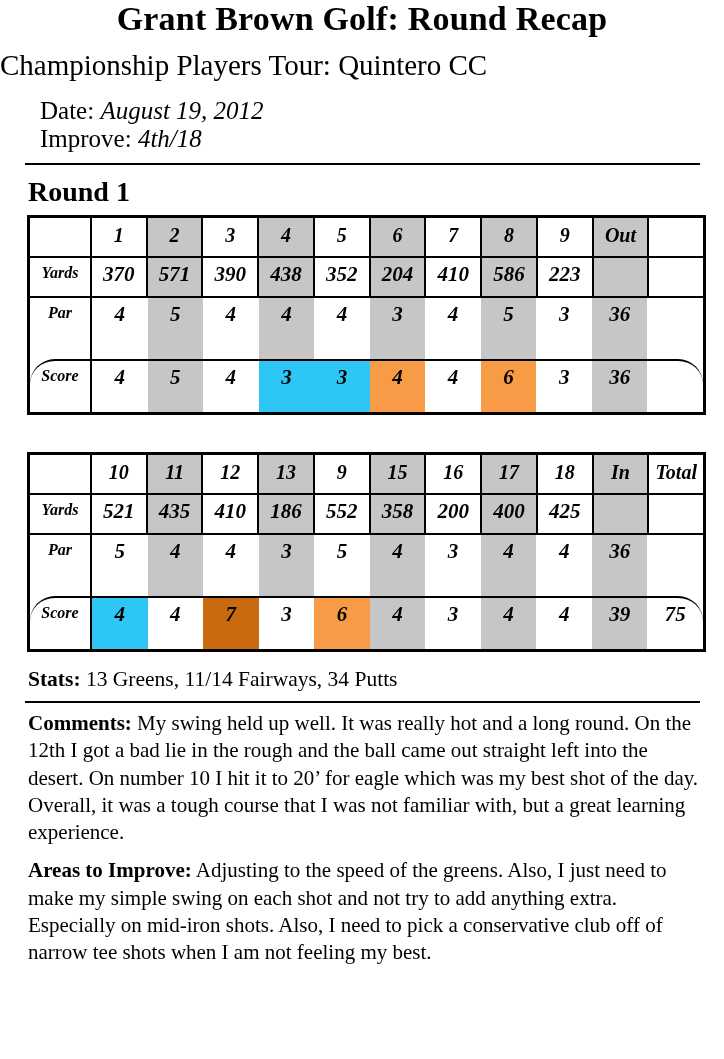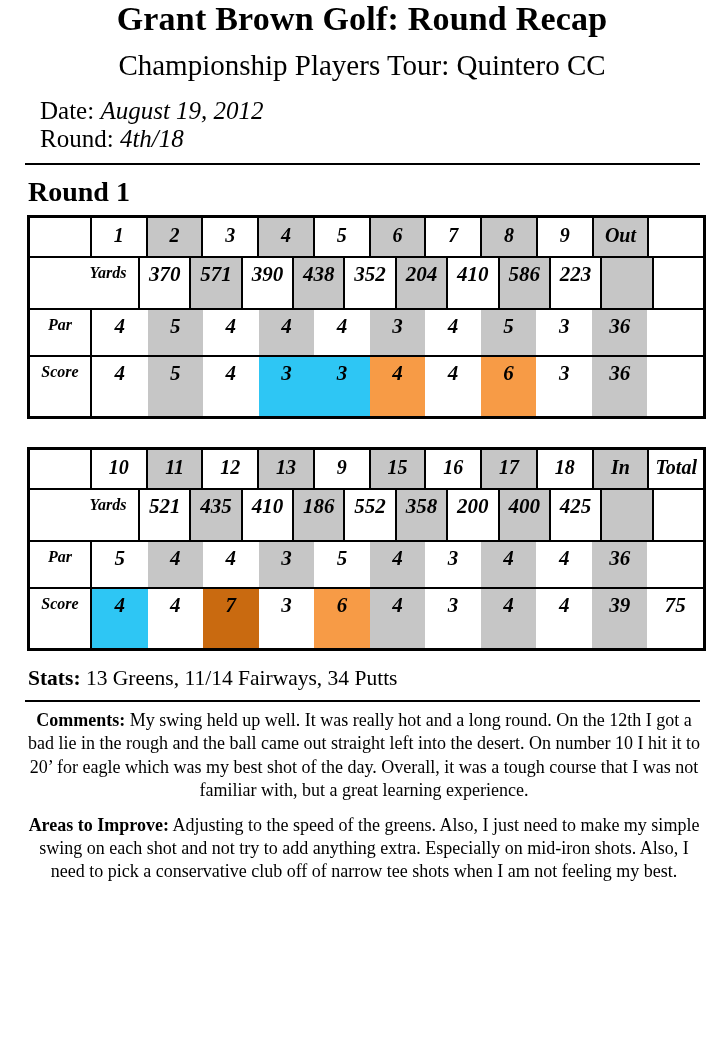--- a/index.html
+++ b/index.html
@@ -15,21 +15,20 @@
     overflow: hidden;
   }
   .title {
     text-align: center;
     font-weight: bold;
     font-size: 34px;
     margin-top: 0;
     letter-spacing: 0.2px;
   }
   .subtitle {
-    text-align: center;
     font-size: 29px;
     margin-top: 11px;
   }
   .meta-row {
     display: flex;
     justify-content: space-between;
     font-size: 25px;
     margin: 15px 36px 0 40px;
     flex-direction: column;
   }
@@ -44,27 +43,27 @@
     font-size: 28px;
     margin: 11px 0 7px 28px;
   }
   .scorecard {
     margin-left: 27px;
     width: 679px;
     border: 3px solid #000;
     box-sizing: border-box;
     background: #fff;
   }
-  .scorecard.back { margin-top: 28px; }
+  .scorecard.back { margin-top: 37px; }
   .sc-row { display: flex; box-sizing: border-box; }
   .sc-row + .sc-row { border-top: 2px solid #000; }
   .r-header { height: 38px; }
-  .r-yards  { height: 52px; padding-left: 48px; }
-  .r-par    { height: 47px; }
-  .r-score  { height: 61px; }
+  .r-yards  { height: 40px; }
+  .r-par    { height: 63px; }
+  .r-score  { height: 53px; border-radius: 25px; }
   .sc-cell {
     flex: 1 1 0;
     text-align: center;
     font-weight: bold;
     font-style: italic;
     font-size: 21px;
     padding-top: 4px;
     box-sizing: border-box;
     overflow: hidden;
   }
@@ -85,40 +84,39 @@
     font-size: 21.5px;
   }
   .lead { font-weight: bold; }
   .rule2 {
     border: none;
     border-top: 2px solid #000;
     margin: 9px 24px 0 25px;
   }
   .notes { margin: 7px 24px 0 28px; }
   .note {
-    font-size: 18px;
+    font-size: 21px;
     line-height: 1.3;
     margin-top: 11px;
-    text-align: center;
   }
   .note:first-child { margin-top: 5px; }
 </style>
 </head>
 <body>
 
 <div class="title">Grant Brown Golf: Round Recap</div>
 <div class="subtitle">Championship Players Tour: Quintero CC</div>
 
 <div class="meta-row">
   <div class="meta-item">
     <span class="lbl">Date:</span>
     <span class="val">August 19, 2012</span>
   </div>
   <div class="meta-item">
-    <span class="lbl">Round:</span>
+    <span class="lbl">Improve:</span>
     <span class="val">4th/18</span>
   </div>
 </div>
 
 <hr class="rule">
 
 <div class="round-title">Round 1</div>
 
 <div class="scorecard front" id="table-front">
     <div class="sc-row r-header">

